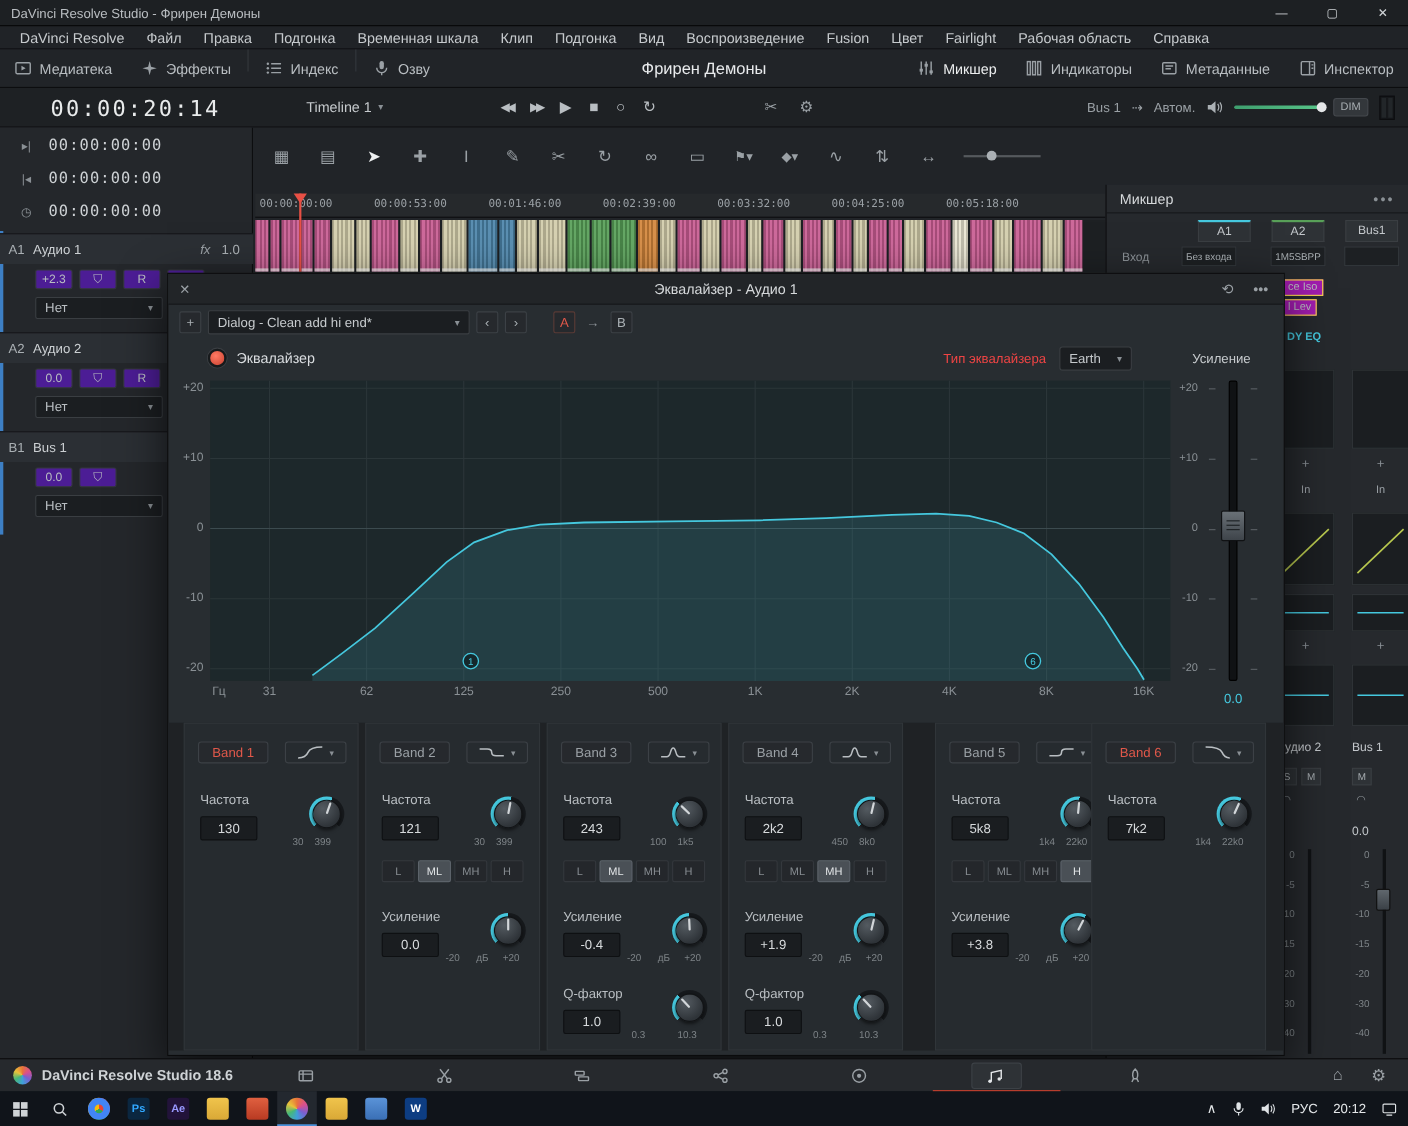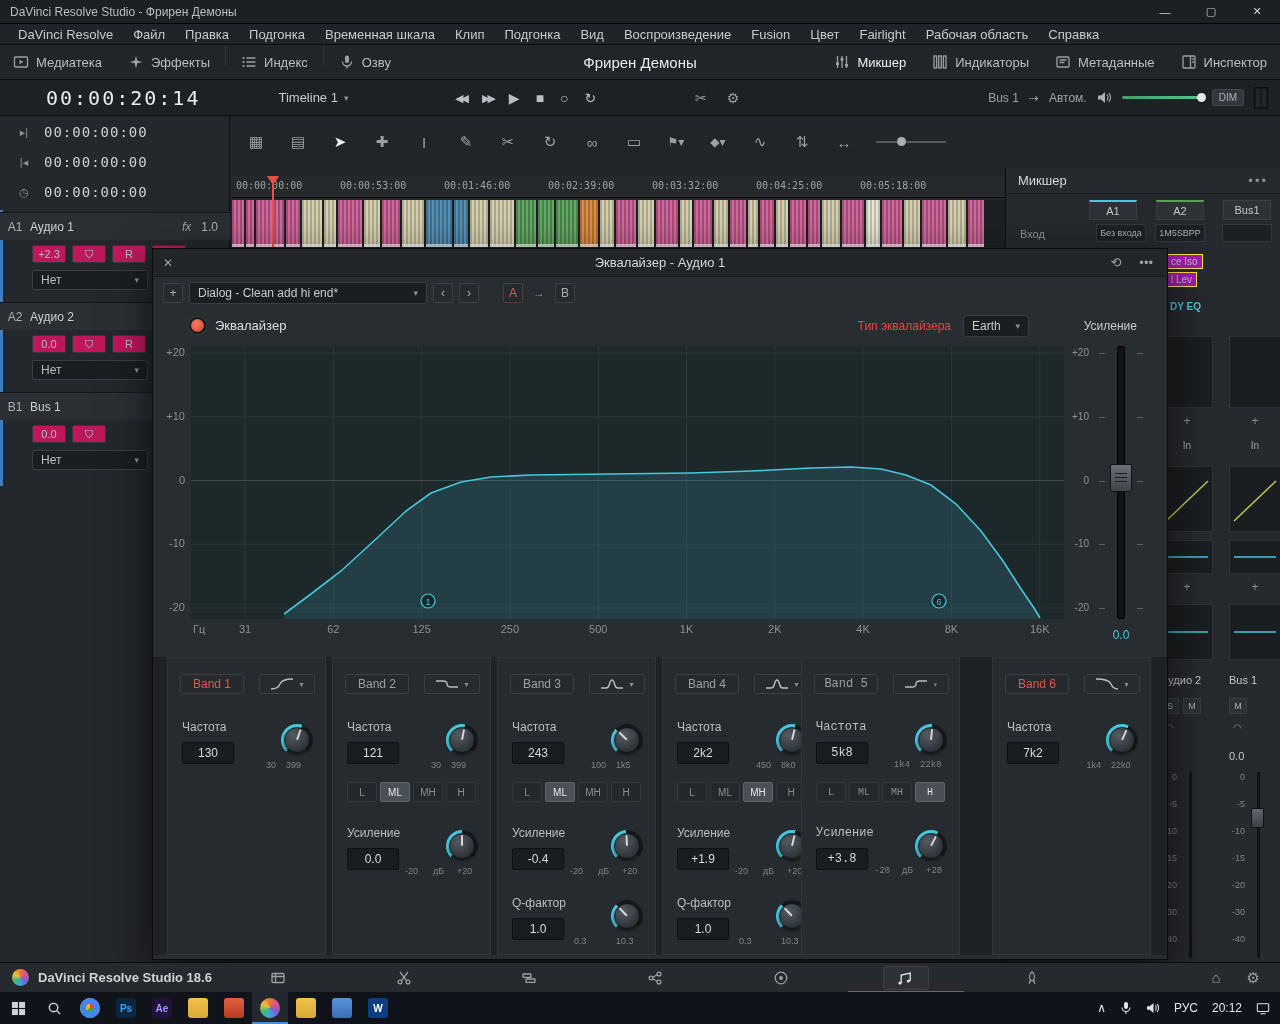--- a/index.html
+++ b/index.html
@@ -55,21 +55,21 @@
   #track-color{position:absolute;left:0;top:94px;width:3px;height:276px;background:#3d7fc4;}
   .lp-row{position:absolute;left:8px;display:flex;align-items:center;gap:10px;font-size:13px;color:#c3c7cb;}
   .lp-ico{width:20px;text-align:center;color:#8a9095;font-size:11px;}
   .lp-tc{font-size:14px;letter-spacing:1px;color:#ced2d5;}
   .trk-head{position:absolute;left:0;width:230px;height:28px;background:#2b2f34;border-top:1px solid #14161a;
     display:flex;align-items:center;font-size:12px;color:#ccd0d3;}
   .trk-id{width:30px;text-align:center;color:#aab0b4;}
   .trk-fx{margin-left:auto;font-style:italic;color:#9aa0a5;margin-right:10px;}
   .trk-val{margin-right:12px;color:#aab0b4;}
   .trk-ctrl{position:absolute;left:32px;display:flex;gap:6px;}
-  .cbox{min-width:34px;height:18px;background:#be185d;border:1px solid #34383c;border-radius:2px;
+  .cbox{min-width:34px;height:18px;background:#4c1d95;border:1px solid #34383c;border-radius:2px;
     font-size:11px;color:#b9bec2;display:flex;align-items:center;justify-content:center;padding:0 4px;}
   .dd{position:absolute;left:32px;width:116px;height:20px;background:#1b1e21;border:1px solid #3a3e42;
     border-radius:2px;font-size:12px;color:#b9bec2;display:flex;align-items:center;padding:0 8px;}
   .dd b{margin-left:auto;font-weight:normal;color:#8a9095;font-size:9px;}
 
   
   #tl-toolbar{position:absolute;left:232px;top:6px;width:930px;height:40px;display:flex;align-items:center;gap:22px;
     font-size:15px;color:#9aa0a5;padding-left:14px;}
   #tl-toolbar .tool{width:20px;text-align:center;}
   #tl-toolbar .tool.on{color:#eef0f1;}
@@ -481,21 +481,21 @@
   <div id="playhead"></div>
   <div id="mixer-panel">
     <div id="mixer-head">
       <span>Микшер</span>
       <b>•••</b>
     </div>
   <div class="mx-tab c1" style="left: 83px;">A1</div>
       <div class="mx-tab c2" style="left: 150px;">A2</div>
       <div class="mx-tab" style="left: 217px;">Bus1</div>
       <div style="position: absolute; left: 14px; top: 60px; font-size: 11px; color: rgb(138, 144, 149);">Вход</div>
-      <div class="mx-in" style="left: 90px;">Без входа</div>
+      <div class="mx-in" style="left: 68px;">Без входа</div>
       <div class="mx-in" style="left: 149px;">1M5SBPP</div>
       <div class="mx-in" style="left: 216px;"></div>
       <div class="frag" style="left: 160px; top: 86px;">ce Iso</div>
       <div class="frag" style="left: 160px; top: 104px;">l Lev</div>
       <div class="frag cy" style="left: 160px; top: 132px;">DY EQ</div>
       <div class="strip" style="left: 155px;">
         <div class="s-box" style="top: 168px; height: 72px;"></div>
         <div class="s-plus" style="top: 246px;">+</div>
         <div class="s-in" style="top: 272px;">In</div>
         <div class="s-box" style="top: 298px; height: 66px;">
@@ -756,21 +756,21 @@
           <span class="rng" style="left: 124px;">+20</span>
         </div>
         <div class="param p-q">
           <span class="plabel">Q-фактор</span>
           <span class="vbox">1.0</span>
           <div class="knob" style="--p: 0.34;"></div>
           <span class="rng" style="left: 76px;">0.3</span>
           <span class="rng" style="left: 118px;">10.3</span>
         </div>
       </div>
-      <div class="band" style="left: 648px; font-family: Liberation Mono, monospace;">
+      <div class="band" style="left: 697px;">
         <div class="band-pill">Band 5</div>
         <div class="shape-dd">
           <svg width="24" height="12" viewBox="0 0 24 12">
             <path d="M1 9 L8 9 Q12 9 12 6 Q12 3 16 3 L23 3" fill="none" stroke="#b9bec2" stroke-width="1.4"></path>
           </svg>
           <b>▾</b>
         </div>
         <div class="param p-freq">
           <span class="plabel">Частота</span>
           <span class="vbox">5k8</span>

